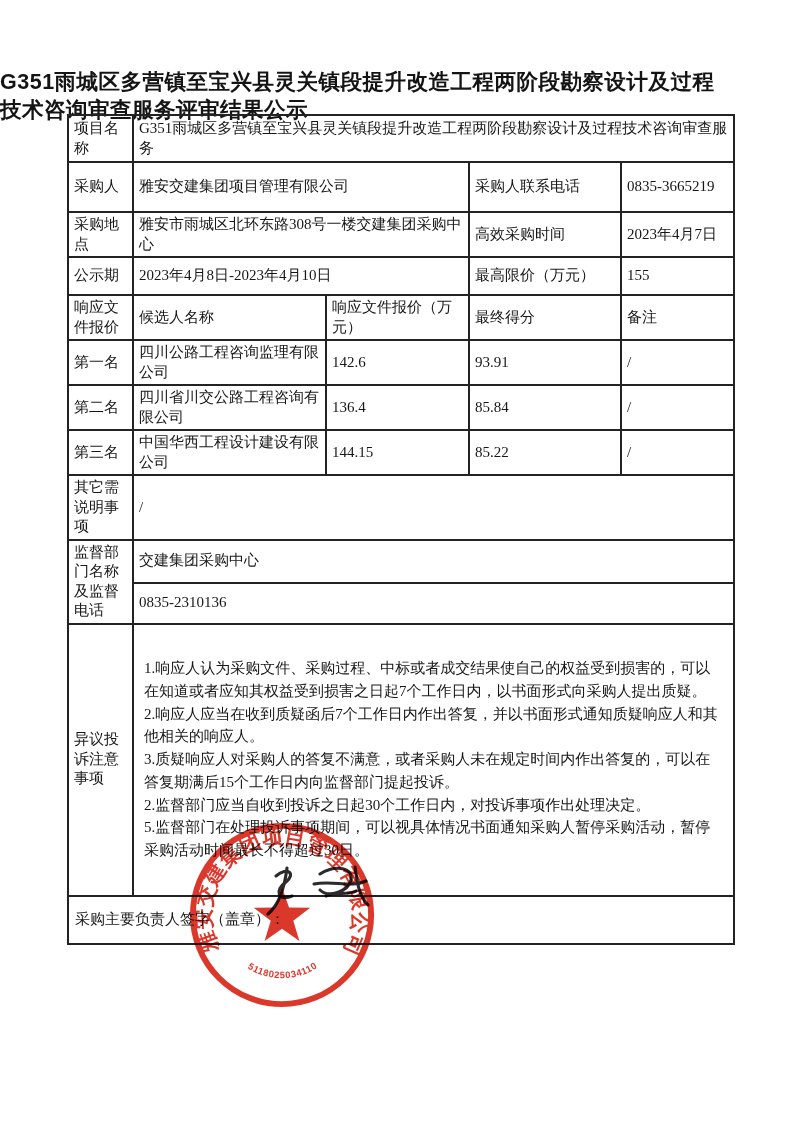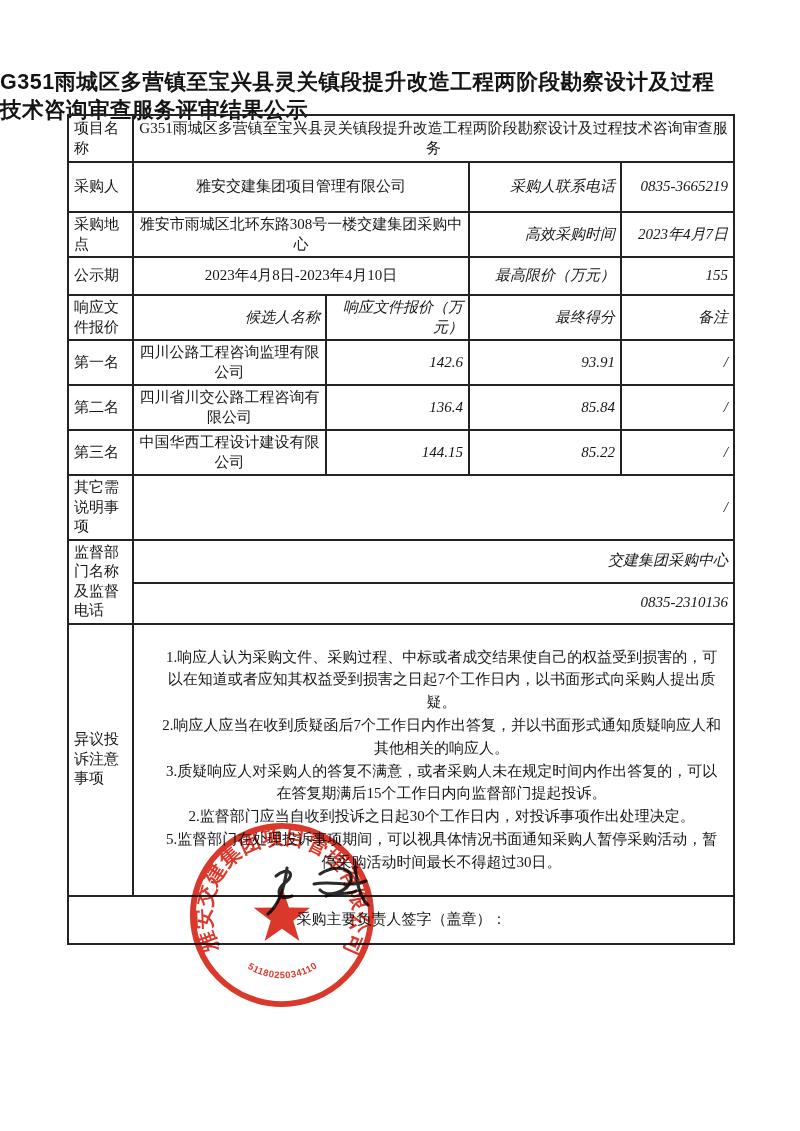--- a/index.html
+++ b/index.html
@@ -17,25 +17,25 @@
   }
   table.doc{
     position:absolute;left:67px;top:114px;width:666px;
     border-collapse:collapse;table-layout:fixed;
     font-size:15px;color:#161616;
   }
   table.doc td{
     border:2px solid #232323;padding:2px 5px;vertical-align:middle;
     line-height:1.3;word-break:break-all;
   }
-  td.c{text-align:right;font-style:italic;}
-  td.l{text-align:center;}
+  td.c{text-align:left;}
+  td.l{text-align:left;}
   td.lab{text-align:left;padding-left:4px;}
   .notice-cell{padding:8px 10px !important;}
-  .notice-cell div{line-height:1.52;margin-left:16px;}
+  .notice-cell div{line-height:1.52;}
   .sig-cell{padding-left:6px !important;border-radius:15px;}
   
   .seal{
     position:absolute;left:183px;top:816px;width:198px;height:198px;
     mix-blend-mode:multiply;opacity:0.93;pointer-events:none;
   }
   .signature{
     position:absolute;left:256px;top:860px;width:130px;height:62px;
     mix-blend-mode:multiply;pointer-events:none;
   }

